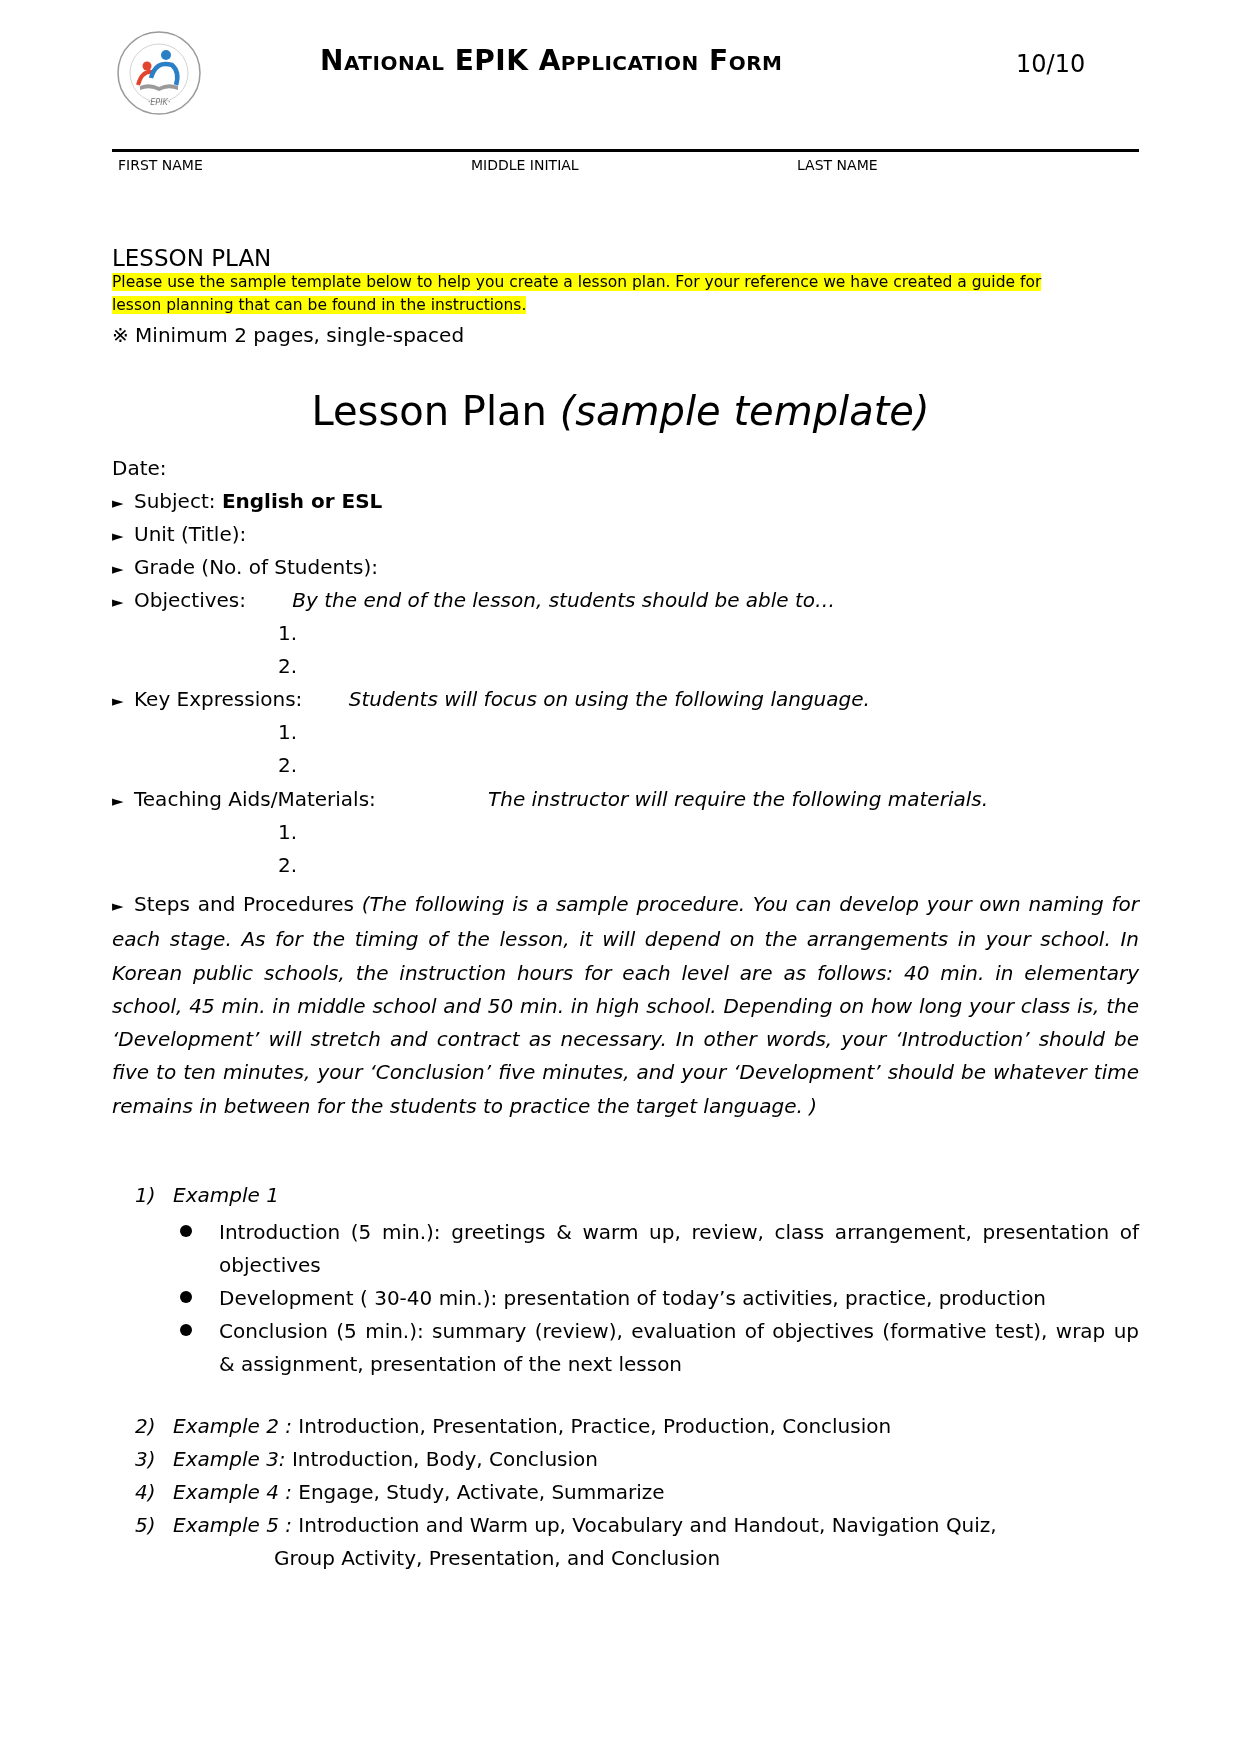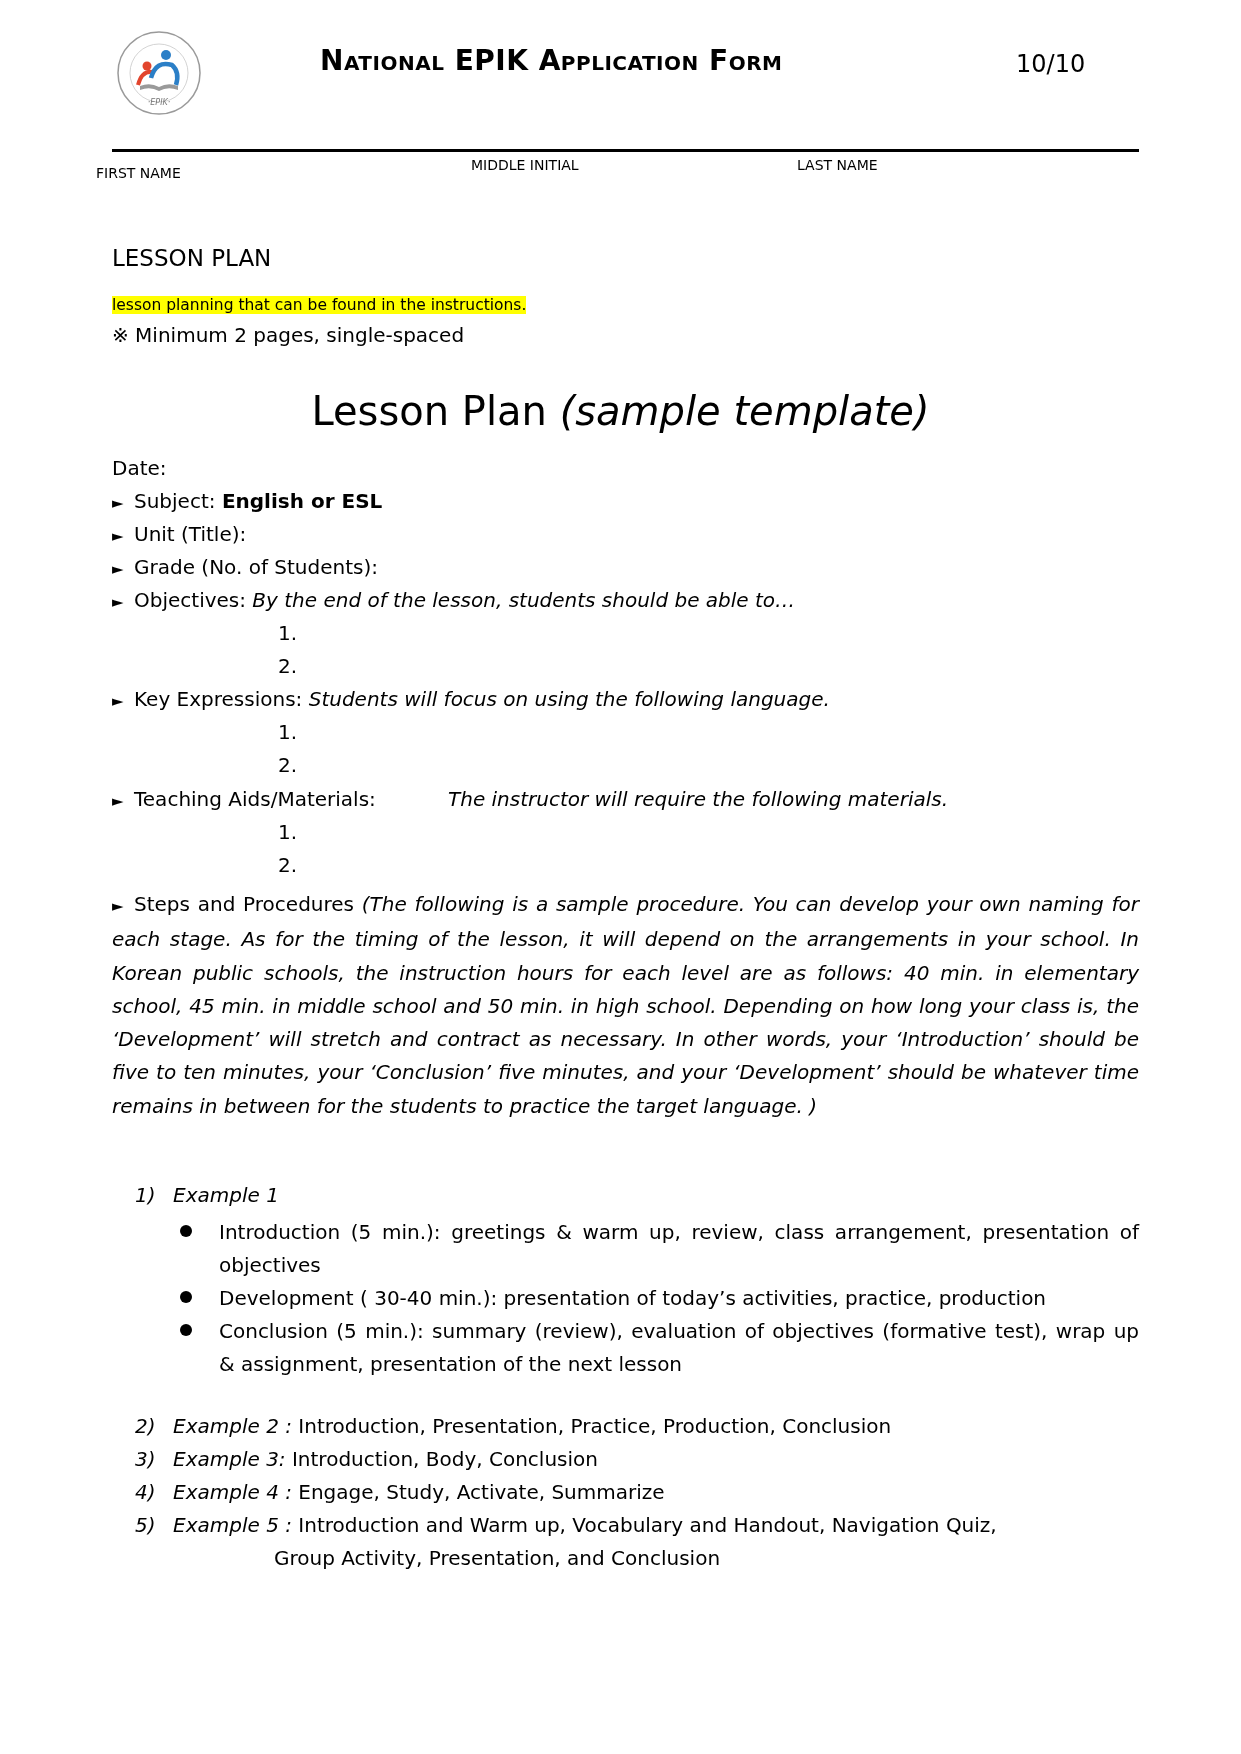--- a/index.html
+++ b/index.html
@@ -10,37 +10,37 @@
   .abs { position: absolute; }
   
   #logo { left: 116px; top: 30px; width: 86px; height: 86px; }
   #form-title {
     left: 320px; top: 44px; font-size: 28px; font-weight: bold; letter-spacing: 0.5px;
     font-variant: small-caps; white-space: nowrap;
   }
   #page-num { left: 1016px; top: 50px; font-size: 24px; font-weight: normal; }
   #rule { left: 112px; top: 149px; width: 1027px; height: 3px; background: #000; }
   .name-label { top: 157px; font-size: 14px; }
-  #first-name-label { left: 96px; margin-top: 8px; }
+  #first-name-label { left: 118px; }
   #middle-initial-label { left: 471px; }
   #last-name-label { left: 797px; }
 
   
   #section-title { left: 112px; top: 245px; font-size: 23px; }
   #instructions {
     left: 112px; top: 271px; width: 1027px; font-size: 15.5px; line-height: 23px;
   }
   #instructions span { background: #ffff00; }
   #minimum-note { left: 112px; top: 323px; font-size: 20px; }
 
   #doc-title { left: 0; width: 1241px; top: 388px; text-align: center; font-size: 40px; }
   #doc-title em { font-style: italic; }
 
   .field { left: 112px; font-size: 20px; white-space: nowrap; }
-  .field em { font-style: italic; }
+  .field em { font-style: italic; margin-left: 40px; }
   .field b { font-weight: bold; }
   .tri { font-size: 15px; display: inline-block; width: 22px; }
   .num { left: 278px; font-size: 20px; }
 
   #steps {
     left: 112px; top: 888px; width: 1027px; font-size: 20px; line-height: 33.3px;
     text-align: justify;
   }
   #steps em { }
 
@@ -69,21 +69,21 @@
 <div id="form-title" class="abs">National EPIK Application Form</div>
 <div id="page-num" class="abs">10/10</div>
 <div id="rule" class="abs"></div>
 
 <div id="first-name-label" class="abs name-label">FIRST NAME</div>
 <div id="middle-initial-label" class="abs name-label">MIDDLE INITIAL</div>
 <div id="last-name-label" class="abs name-label">LAST NAME</div>
 
 <div id="section-title" class="abs">LESSON PLAN</div>
 <div id="instructions" class="abs">
-  <br>
+  <span>Please use the sample template below to help you create a lesson plan.  For your reference we have created a guide for</span><br>
   <span>lesson planning that can be found in the instructions.</span>
 </div>
 <div id="minimum-note" class="abs">※ Minimum 2 pages, single-spaced</div>
 
 <div id="doc-title" class="abs"><span>Lesson Plan </span><em>(sample template)</em></div>
 
 <div class="abs field" style="top:456px">Date:</div>
 
 <div class="abs field" style="top:489px">
   <span class="tri">►</span><span>Subject: </span><b>English or ESL</b>

